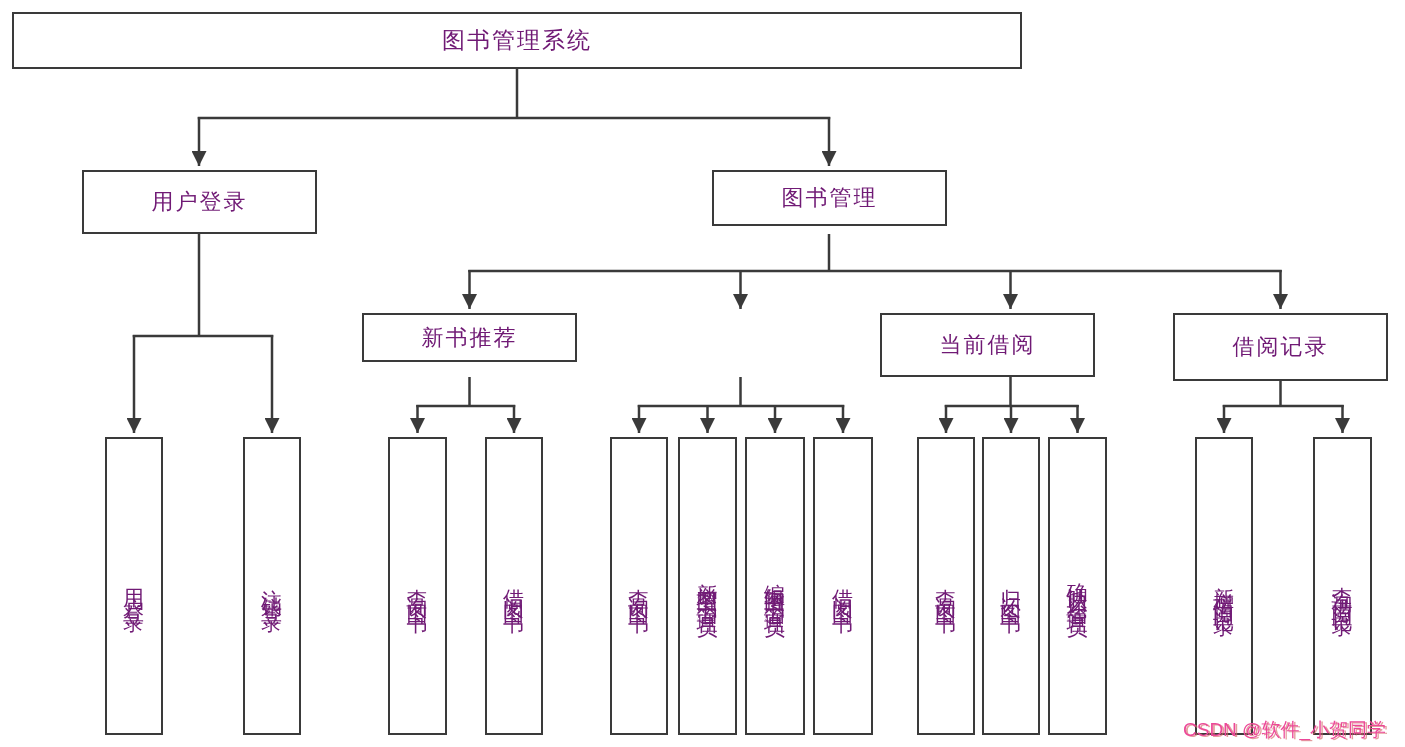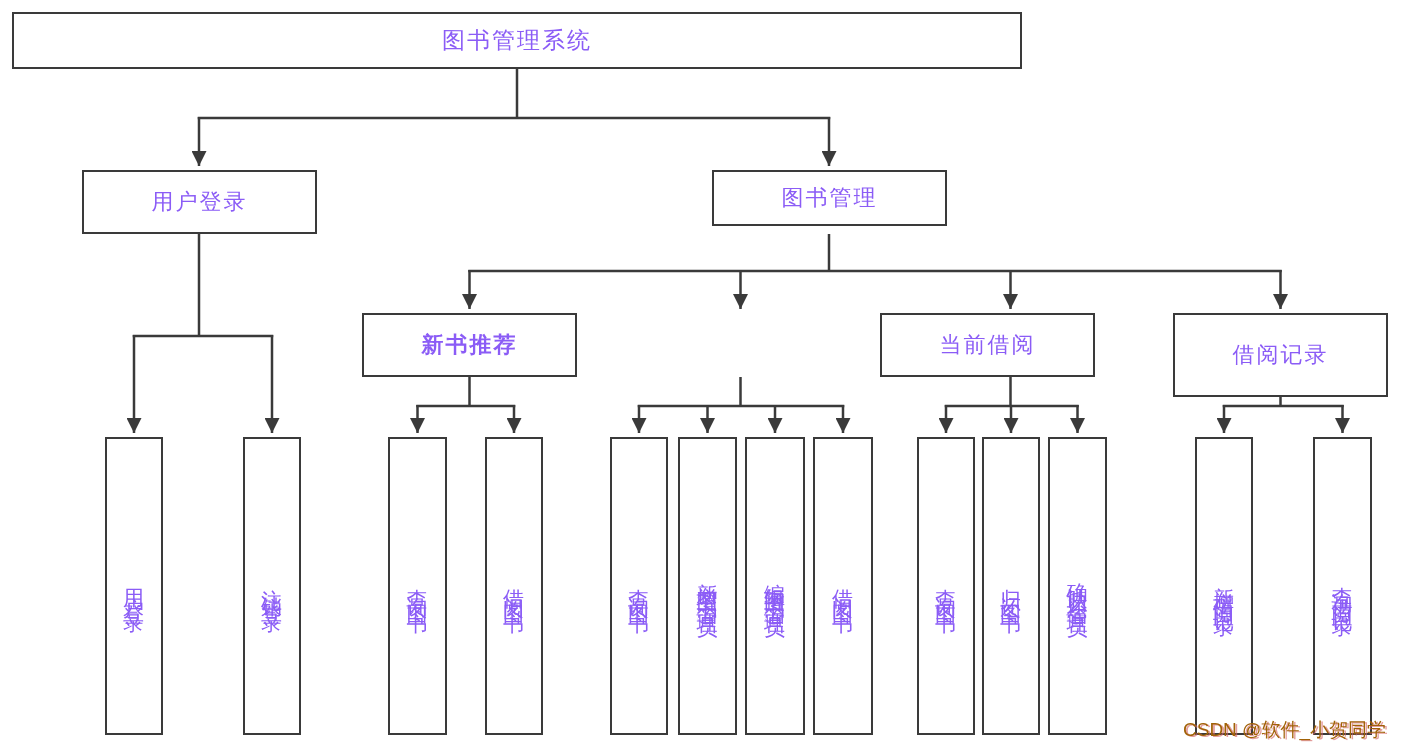--- a/index.html
+++ b/index.html
@@ -3,57 +3,57 @@
 <meta charset="utf-8">
 <style>
   html,body{margin:0;padding:0;background:#ffffff;}
   .canvas{
     position:relative;width:1405px;height:747px;background:#ffffff;
     font-family:"Liberation Sans","DejaVu Sans",sans-serif;overflow:hidden;
   }
   .connectors{position:absolute;left:0;top:0;width:1405px;height:747px;}
   .node{
     position:absolute;box-sizing:border-box;background:#ffffff;
-    border:2.5px solid #3a3a3a;color:#8b5cf6;
+    border:2.5px solid #3a3a3a;color:#701a75;
     display:flex;align-items:center;justify-content:center;
     text-align:center;
   }
   .h-node{font-size:22px;letter-spacing:2px;white-space:nowrap;}
   .v-node{
     writing-mode:vertical-rl;font-size:21px;line-height:1;
     letter-spacing:8px;padding-top:4px;
   }
   
   #n-root{left:12px;top:12px;width:1010px;height:57px;font-size:23px;}
   
   #n-user-login{left:82px;top:170px;width:235px;height:64px;}
   #n-book-mgmt{left:712px;top:170px;width:235px;height:56px;}
   
-  #n-new-book-rec{left:362px;top:313px;width:215px;height:64px;font-weight:bold;}
+  #n-new-book-rec{left:362px;top:313px;width:215px;height:49px;}
   #n-book-borrow{left:633px;top:313px;width:215px;height:64px;}
   #n-current-borrow{left:880px;top:313px;width:215px;height:64px;}
-  #n-borrow-records{left:1173px;top:313px;width:215px;height:84px;font-family:Liberation Serif, serif;}
+  #n-borrow-records{left:1173px;top:313px;width:215px;height:68px;font-family:Liberation Serif, serif;}
   
   .leaf{top:437px;height:298px;}
   #n-ul-login{left:105px;width:58px;}
   #n-ul-logout{left:243px;width:58px;}
   #n-nb-query{left:388px;width:59px;}
   #n-nb-borrow{left:485px;width:58px;}
   #n-bb-query{left:610px;width:58px;}
   #n-bb-add{left:678px;width:59px;letter-spacing:5px;}
   #n-bb-edit{left:745px;width:60px;letter-spacing:5px;}
   #n-bb-borrow{left:813px;width:60px;}
   #n-cb-query{left:917px;width:58px;}
   #n-cb-return{left:982px;width:58px;}
   #n-cb-confirm{left:1048px;width:59px;letter-spacing:5px;}
   #n-br-add{left:1195px;width:58px;letter-spacing:6px;}
   #n-br-query{left:1313px;width:59px;letter-spacing:6px;}
   .watermark{
     position:absolute;left:1183px;top:717px;font-size:19px;
-    color:#a16207;white-space:nowrap;
+    color:#ec4899;white-space:nowrap;
     text-shadow:2px 1px 0 rgba(214,106,106,0.65);
   }
 </style>
 </head>
 <body>
 
 <div class="canvas">
 
   <svg class="connectors" viewBox="0 0 1405 747" xmlns="http://www.w3.org/2000/svg">
     <defs>

